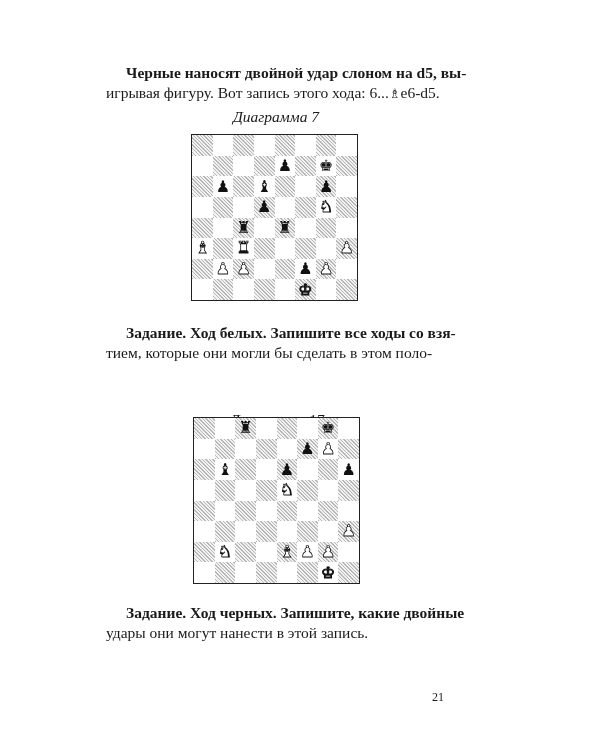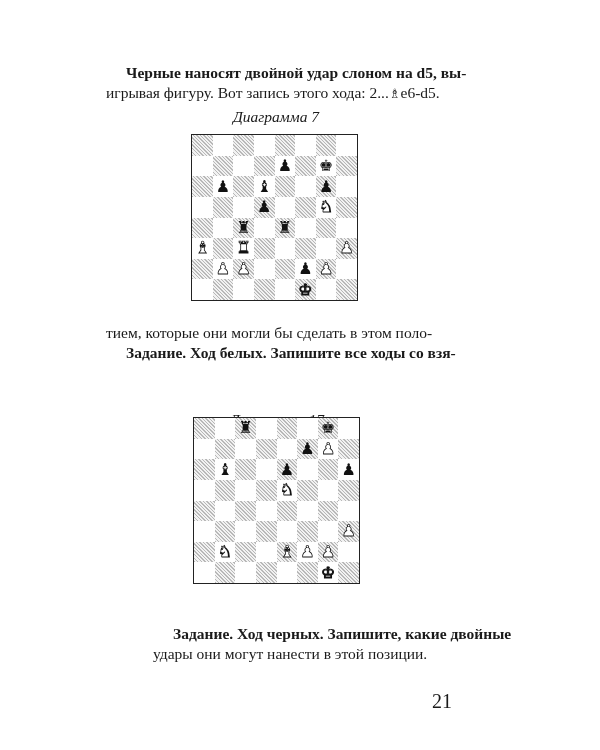--- a/index.html
+++ b/index.html
@@ -12,31 +12,31 @@
     .caption { position: absolute; font-style: italic; font-size: 15.5px; text-align: center; width: 200px; }
     .board { position: absolute; width: 165px; height: 165px; border: 1.5px solid #222;
              display: grid; grid-template-columns: repeat(8, 1fr); grid-template-rows: repeat(8, 1fr);
              box-sizing: content-box; }
     .sq { position: relative; display: flex; align-items: center; justify-content: center;
           font-family: "DejaVu Sans", sans-serif; font-size: 16px; line-height: 1; }
     .sq.light { background: #ffffff; }
     .sq.dark { background: repeating-linear-gradient(45deg, #b8b8b8 0px, #b8b8b8 1px, #f2f2f2 1px, #f2f2f2 2.5px); }
     .pc-w { color: #ffffff; -webkit-text-stroke: 0.8px #111; text-shadow: none; }
     .pc-b { color: #111; }
-    .page-num { position: absolute; left: 432px; top: 690px; font-size: 20px; }
+    .page-num { position: absolute; left: 432px; top: 690px; font-size: 12px; }
     .inline-bishop { font-family: "DejaVu Sans", sans-serif; font-size: 13px; }
   </style>
 </head>
 <body>
 
 <div>
 
   <p class="para" style="top:63px;">
     <span class="line indent">Черные наносят двойной удар слоном на d5, вы-</span>
-    <span class="line"><span>игрывая фигуру. Вот запись этого хода: 2...</span><span class="inline-bishop">♗</span><span>e6-d5.</span></span>
+    <span class="line"><span>игрывая фигуру. Вот запись этого хода: 6...</span><span class="inline-bishop">♗</span><span>e6-d5.</span></span>
   </p>
 
   <div class="caption" style="left:176px; top:108px;">Диаграмма 7</div>
   <div class="board" id="board16" style="left:191px; top:134px;">
       <div class="sq dark"></div>
       <div class="sq light"></div>
       <div class="sq dark"></div>
       <div class="sq light"></div>
       <div class="sq dark"></div>
       <div class="sq light"></div>
@@ -128,22 +128,22 @@
       <div class="sq dark"></div>
       <div class="sq light"></div>
       <div class="sq dark">
         <span class="pc-w">♚</span>
       </div>
       <div class="sq light"></div>
       <div class="sq dark"></div>
     </div>
 
   <p class="para" style="top:323px;">
+    <span class="line indent">Задание. Ход белых. Запишите все ходы со взя-</span>
     <span class="line">тием, которые они могли бы сделать в этом поло-</span>
-    <span class="line indent">Задание. Ход белых. Запишите все ходы со взя-</span>
   </p>
 
   <div class="caption" style="left:177px; top:391px;margin-top:20px;">Диаграмма 17</div>
   <div class="board" id="board17" style="left:193px; top:417px;">
       <div class="sq dark"></div>
       <div class="sq light"></div>
       <div class="sq dark">
         <span class="pc-b">♜</span>
       </div>
       <div class="sq light"></div>
@@ -228,19 +228,19 @@
       <div class="sq light"></div>
       <div class="sq dark"></div>
       <div class="sq light"></div>
       <div class="sq dark"></div>
       <div class="sq light">
         <span class="pc-w">♚</span>
       </div>
       <div class="sq dark"></div>
     </div>
 
-  <p class="para" style="top:624px;margin-left:47px;">
+  <p class="para" style="top:603px;">
     <span class="line indent">Задание. Ход черных. Запишите, какие двойные</span>
-    <span class="line">удары они могут нанести в этой позиции.</span>
+    <span class="line">удары они могут нанести в этой запись.</span>
   </p>
 
   <div class="page-num">21</div>
 </div>
 
 </body></html>

